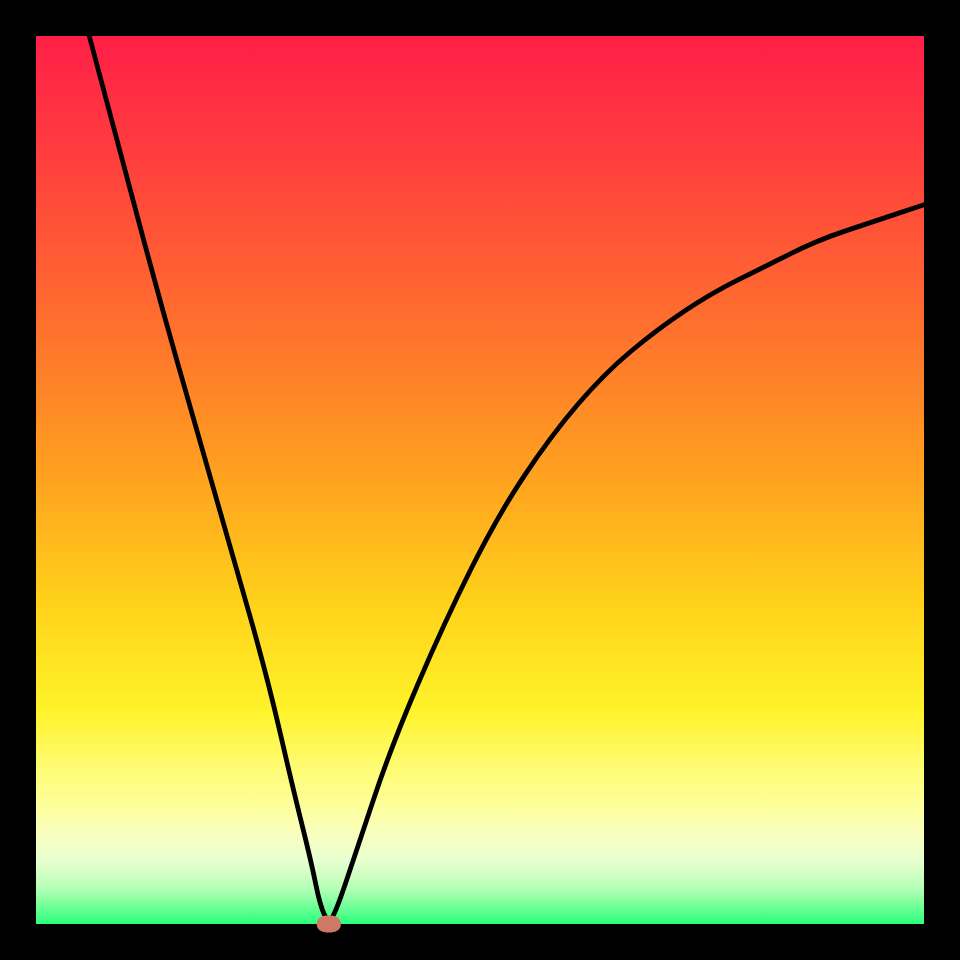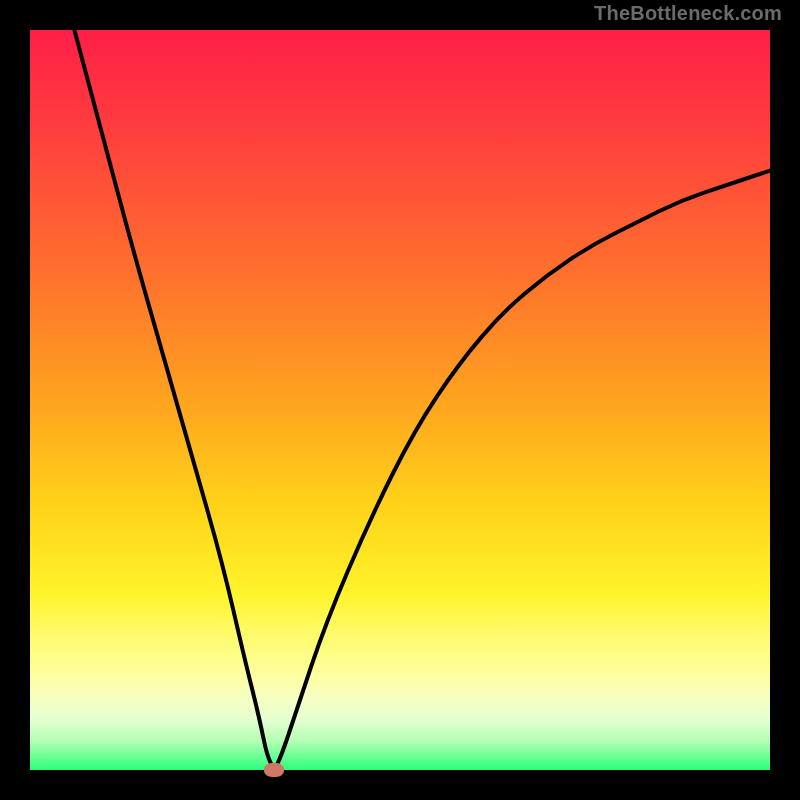--- a/index.html
+++ b/index.html
@@ -64,21 +64,20 @@
     height: 14px;
     border-radius: 8px / 6px;
     background: #cf7865;
     transform: translate(-50%, -50%);
   }
 </style>
 </head>
 <body>
 
 <div class="frame">
-  <div class="attribution">TheBottleneck.com</div>
 
   <div class="plot">
     <svg class="curve" viewBox="0 0 740 740" preserveAspectRatio="none">
       <path id="curve-path" fill="none" stroke="#000000" stroke-width="4" stroke-linecap="round" stroke-linejoin="round" d="M 44.4 0.0 Q 74.0 111.0 88.8 166.5 Q 103.6 222.0 118.4 273.8 Q 133.2 325.6 148.0 377.4 Q 162.8 429.2 177.6 481.0 Q 192.4 532.8 203.5 580.9 Q 214.6 629.0 222.0 658.6 Q 229.4 688.2 233.1 706.7 Q 236.8 725.2 240.5 732.6 Q 244.2 740.0 247.9 732.6 Q 251.6 725.2 259.0 703.0 Q 266.4 680.8 281.2 636.4 Q 296.0 592.0 318.2 540.2 Q 340.4 488.4 362.6 444.0 Q 384.8 399.6 407.0 366.3 Q 429.2 333.0 451.4 307.1 Q 473.6 281.2 495.8 262.7 Q 518.0 244.2 540.2 229.4 Q 562.4 214.6 584.6 203.5 Q 606.8 192.4 629.0 181.3 Q 651.2 170.2 673.4 162.8 Q 695.6 155.4 717.8 148.0 T 740.0 140.6"></path>
     </svg>
     <div id="min-dot" class="min-dot" style="left: 244.2px; top: 740px; background: rgb(207, 120, 101);"></div>
   </div>
 </div>
 
 </body></html>

